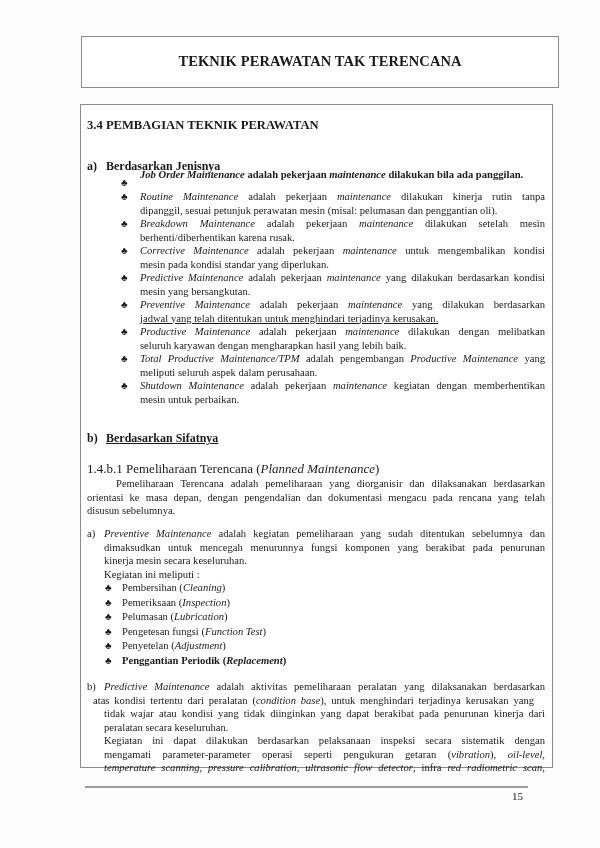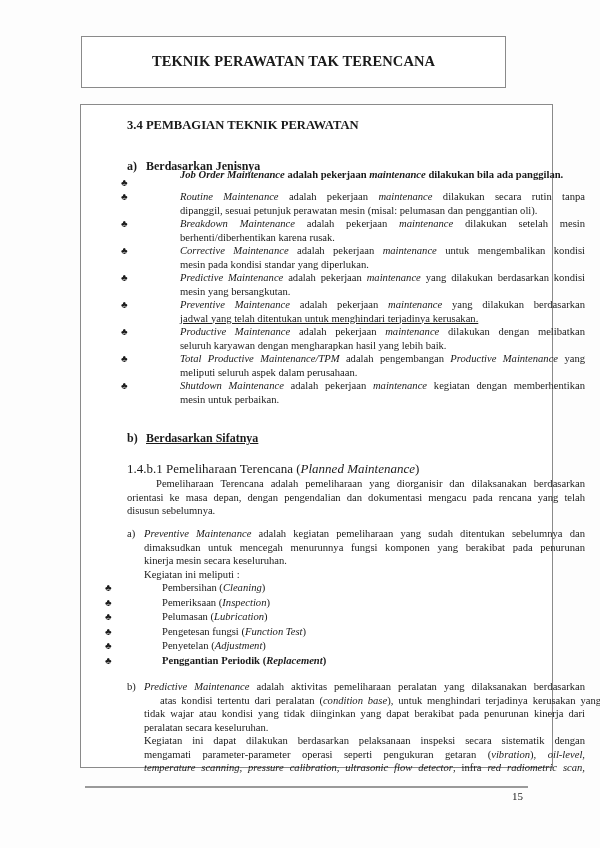--- a/index.html
+++ b/index.html
@@ -1,22 +1,22 @@
 <!DOCTYPE html>
 <html><head>
 <meta charset="utf-8">
 <style>
   html, body { margin:0; padding:0; }
   body { width:600px; height:848px; background:#fdfdfd; position:relative; overflow:hidden;
          font-family:"Liberation Serif", "DejaVu Serif", serif; color:#1a1a1a; }
   .box { position:absolute; border:1.5px solid #8a8a8a; box-sizing:border-box; background:#ffffff; }
-  #title-box { left:81px; top:36px; width:425px; height:52px; }
+  #title-box { left:81px; top:36px; width:478px; height:52px; }
   #title-box .t { position:absolute; left:0; right:0; top:16px; text-align:center; font-weight:bold; font-size:14.5px; letter-spacing:0.1px; }
   #main-box { left:80px; top:104px; width:473px; height:664px; }
-  .ln { position:absolute; font-size:10.6px; line-height:13px; white-space:nowrap;margin-left:40px; }
+  .ln { position:absolute; font-size:10.6px; line-height:13px; white-space:nowrap; }
   .j { text-align:justify; text-align-last:justify; white-space:normal; height:13px; overflow:hidden; }
   .i { font-style:italic; }
   .h1 { font-size:12.6px; font-weight:bold; }
   .h2 { font-size:12px; font-weight:bold; }
   .h3 { font-size:13px; }
   .club { position:absolute; font-size:10px; line-height:13px; }
   #footer-line { position:absolute; left:85px; top:786px; width:443px; height:2px; background:#9a9a9a; }
   #page-num { position:absolute; left:512px; top:790px; font-size:11px; }
 </style>
 </head>
@@ -28,21 +28,21 @@
 
 <div id="main-box" class="box"></div>
 
 <div id="content">
     <div class="ln h1" style="left: 87px; top: 119px;">3.4 PEMBAGIAN TEKNIK PERAWATAN</div>
     <div class="ln h2" style="left: 87px; top: 160px;">a)</div>
     <div class="ln h2" style="left: 106px; top: 160px;">Berdasarkan Jenisnya</div>
     <div class="club" style="left: 121px; top: 176px;">♣</div>
     <div class="ln" style="left: 140px; top: 168px; width: 405px; font-weight: bold;"><span class="i">Job Order Maintenance</span><span> adalah pekerjaan </span><span class="i">maintenance</span><span> dilakukan bila ada panggilan.</span></div>
     <div class="club" style="left: 121px; top: 190px;">♣</div>
-    <div class="ln j" style="left: 140px; top: 190px; width: 405px;"><span class="i">Routine Maintenance</span><span> adalah pekerjaan </span><span class="i">maintenance</span><span> dilakukan secara rutin tanpa</span></div>
+    <div class="ln j" style="left: 140px; top: 190px; width: 405px;"><span class="i">Routine Maintenance</span><span> adalah pekerjaan </span><span class="i">maintenance</span><span> dilakukan kinerja rutin tanpa</span></div>
     <div class="ln" style="left: 140px; top: 203.5px; width: 405px;"><span>dipanggil, sesuai petunjuk perawatan mesin (misal: pelumasan dan penggantian oli).</span></div>
     <div class="club" style="left: 121px; top: 217px;">♣</div>
     <div class="ln j" style="left: 140px; top: 217px; width: 405px;"><span class="i">Breakdown Maintenance</span><span> adalah pekerjaan </span><span class="i">maintenance</span><span> dilakukan setelah mesin</span></div>
     <div class="ln" style="left: 140px; top: 230.5px; width: 405px;"><span>berhenti/diberhentikan karena rusak.</span></div>
     <div class="club" style="left: 121px; top: 244px;">♣</div>
     <div class="ln j" style="left: 140px; top: 244px; width: 405px;"><span class="i">Corrective Maintenance</span><span> adalah pekerjaan </span><span class="i">maintenance</span><span> untuk mengembalikan kondisi</span></div>
     <div class="ln" style="left: 140px; top: 257.5px; width: 405px;"><span>mesin pada kondisi standar yang diperlukan.</span></div>
     <div class="club" style="left: 121px; top: 271px;">♣</div>
     <div class="ln j" style="left: 140px; top: 271px; width: 405px;"><span class="i">Predictive Maintenance</span><span> adalah pekerjaan </span><span class="i">maintenance</span><span> yang dilakukan berdasarkan kondisi</span></div>
     <div class="ln" style="left: 140px; top: 284.5px; width: 405px;"><span>mesin yang bersangkutan.</span></div>
@@ -76,21 +76,21 @@
     <div class="club" style="left: 105px; top: 610px;">♣</div>
     <div class="ln" style="left: 122px; top: 610px;"><span>Pelumasan (</span><span class="i">Lubrication</span><span>)</span></div>
     <div class="club" style="left: 105px; top: 624.5px;">♣</div>
     <div class="ln" style="left: 122px; top: 624.5px;"><span>Pengetesan fungsi (</span><span class="i">Function Test</span><span>)</span></div>
     <div class="club" style="left: 105px; top: 639px;">♣</div>
     <div class="ln" style="left: 122px; top: 639px;"><span>Penyetelan (</span><span class="i">Adjustment</span><span>)</span></div>
     <div class="club" style="left: 105px; top: 653.5px;">♣</div>
     <div class="ln" style="left: 122px; top: 653.5px; font-weight: bold;"><span>Penggantian Periodik (</span><span class="i">Replacement</span><span>)</span></div>
     <div class="ln " style="left: 87px; top: 680px;">b)</div>
     <div class="ln j" style="left: 104px; top: 680px; width: 441px;"><span class="i">Predictive Maintenance</span><span> adalah aktivitas pemeliharaan peralatan yang dilaksanakan berdasarkan</span></div>
-    <div class="ln j" style="left: 120px; top: 693.5px; width: 441px;"><span>atas kondisi tertentu dari peralatan (</span><span class="i">condition base</span><span>), untuk menghindari terjadinya kerusakan yang</span></div>
+    <div class="ln j" style="left: 93px; top: 693.5px; width: 441px;"><span>atas kondisi tertentu dari peralatan (</span><span class="i">condition base</span><span>), untuk menghindari terjadinya kerusakan yang</span></div>
     <div class="ln j" style="left: 104px; top: 707px; width: 441px;"><span>tidak wajar atau kondisi yang tidak diinginkan yang dapat berakibat pada penurunan kinerja dari</span></div>
     <div class="ln" style="left: 104px; top: 720.5px; width: 441px;"><span>peralatan secara keseluruhan.</span></div>
     <div class="ln j" style="left: 104px; top: 734px; width: 441px;"><span>Kegiatan ini dapat dilakukan berdasarkan pelaksanaan inspeksi secara sistematik dengan</span></div>
     <div class="ln j" style="left: 104px; top: 747.5px; width: 441px;"><span>mengamati parameter-parameter operasi seperti pengukuran getaran (</span><span class="i">vibration</span><span>), </span><span class="i">oil-level</span><span>,</span></div>
     <div class="ln j" style="left: 104px; top: 761px; width: 441px;"><span class="i">temperature scanning, pressure calibration, ultrasonic flow detector</span><span>, infra </span><span class="i">red radiometric scan,</span></div>
   </div>
 
 <div id="footer-line"></div>
 <div id="page-num">15</div>
 

